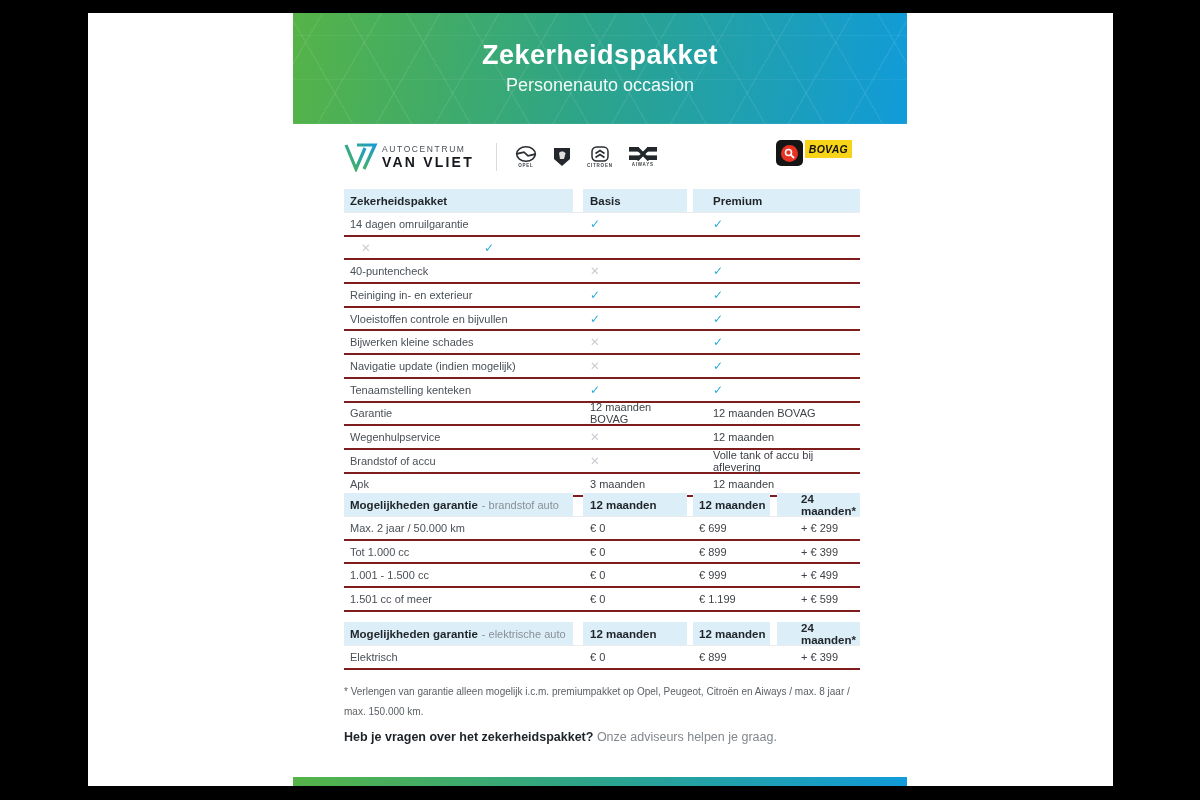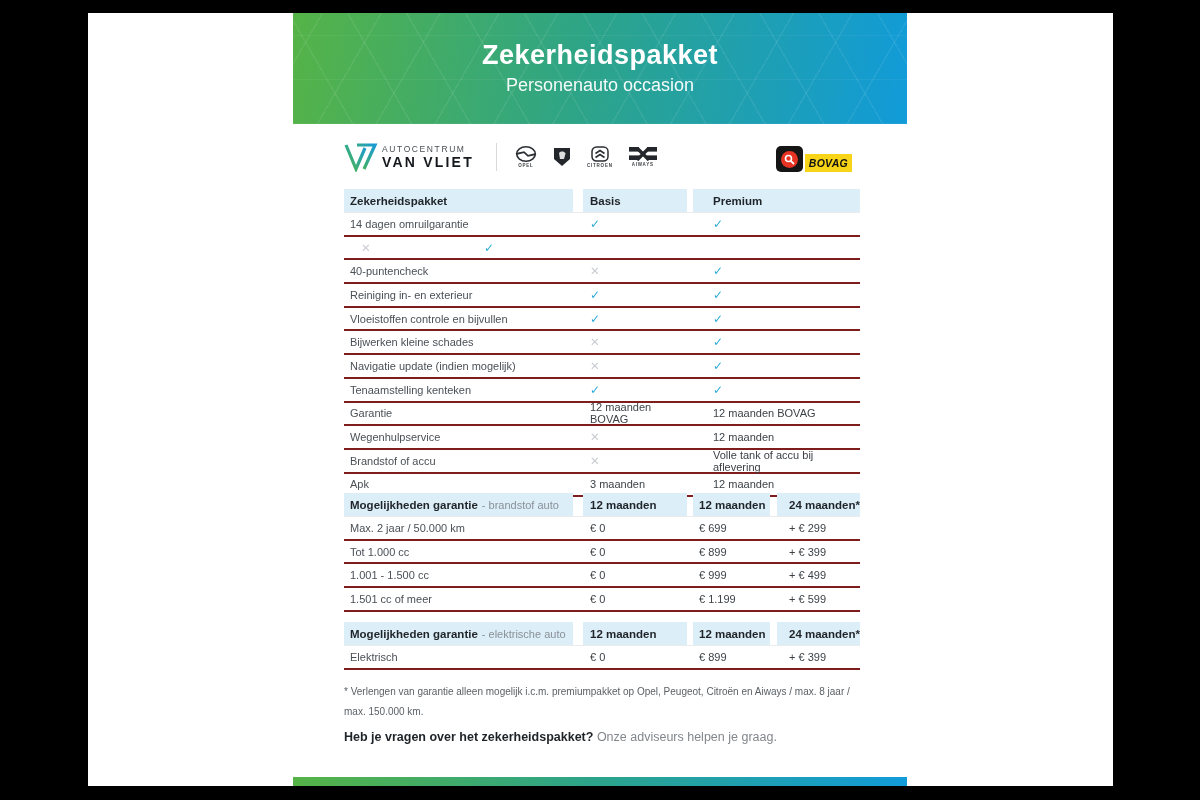--- a/index.html
+++ b/index.html
@@ -31,36 +31,36 @@
   
   .logo-row{position:absolute;left:256px;top:122px;width:516px;height:44px;display:flex;align-items:center;}
   .vv-logo{display:flex;align-items:center;}
   .vv-text{margin-left:4px;line-height:1;}
   .vv-top{font-size:8.5px;letter-spacing:1.6px;color:#4a4f54;font-weight:400;}
   .vv-bottom{font-size:14px;letter-spacing:2.2px;color:#15191d;font-weight:700;margin-top:2px;}
   .logo-divider{width:1px;height:28px;background:#d7dadd;margin:0 18px 0 22px;}
   .brands{display:flex;align-items:center;gap:16px;}
   .brand{display:flex;flex-direction:column;align-items:center;color:#2b2f33;}
   .brand-word{font-size:4.5px;letter-spacing:0.8px;color:#3a3e42;margin-top:1px;font-weight:700;}
-  .bovag{position:absolute;right:8px;top:11px;display:flex;align-items:flex-end;}
+  .bovag{position:absolute;right:8px;top:5px;display:flex;align-items:flex-start;}
   .bovag-box{width:27px;height:26px;background:#151515;border-radius:5px;display:flex;align-items:center;justify-content:center;}
   .bovag-circle{width:17px;height:17px;background:#e63323;border-radius:50%;display:flex;align-items:center;justify-content:center;}
   .bovag-tag{height:18px;background:#f7d417;color:#111;display:flex;align-items:center;
     font-size:10.5px;font-weight:700;font-style:italic;letter-spacing:0.3px;padding:0 4px;margin-left:2px;}
   
   .tbl{position:absolute;left:256px;width:516px;}
   .t1{top:176px;} .t2{top:480px;} .t3{top:609px;}
   .hrow{display:flex;height:23px;align-items:stretch;border-bottom:1px solid #e9ebed;}
   .hrow .cell{background:#dceef7;display:flex;align-items:center;}
   .row{display:flex;height:21.7px;align-items:stretch;border-bottom:2px solid #7f1d1d;}
   .row .cell{display:flex;align-items:center;}
   .cell-label{width:229px;padding-left:6px;box-sizing:border-box;}
   .cell-v1{width:104px;margin-left:10px;padding-left:7px;box-sizing:border-box;}
   .cell-v2{width:77px;margin-left:6px;padding-left:6px;box-sizing:border-box;}
-  .cell-v3{width:83px;margin-left:7px;padding-left:12px;box-sizing:border-box;}
+  .cell-v3{width:83px;margin-left:7px;padding-left:24px;box-sizing:border-box;}
   .cell-v2w{width:167px;margin-left:6px;padding-left:20px;box-sizing:border-box;}
   .hd{font-size:11.5px;font-weight:700;color:#1f2429;}
   .hd-sub{font-size:11px;font-weight:400;color:#8a9098;margin-left:4px;}
   .lbl{font-size:11px;color:#4a5056;}
   .val{font-size:11px;color:#3d4247;}
   .check{font-size:12px;font-weight:700;color:#2baad9;}
   .cross{font-size:11.5px;color:#c8cbd0;}
   
   .footnote{position:absolute;left:256px;top:669px;width:512px;font-size:10px;line-height:20px;color:#5b6166;}
   .question{position:absolute;left:256px;top:717px;width:516px;font-size:12.5px;color:#82878c;}

